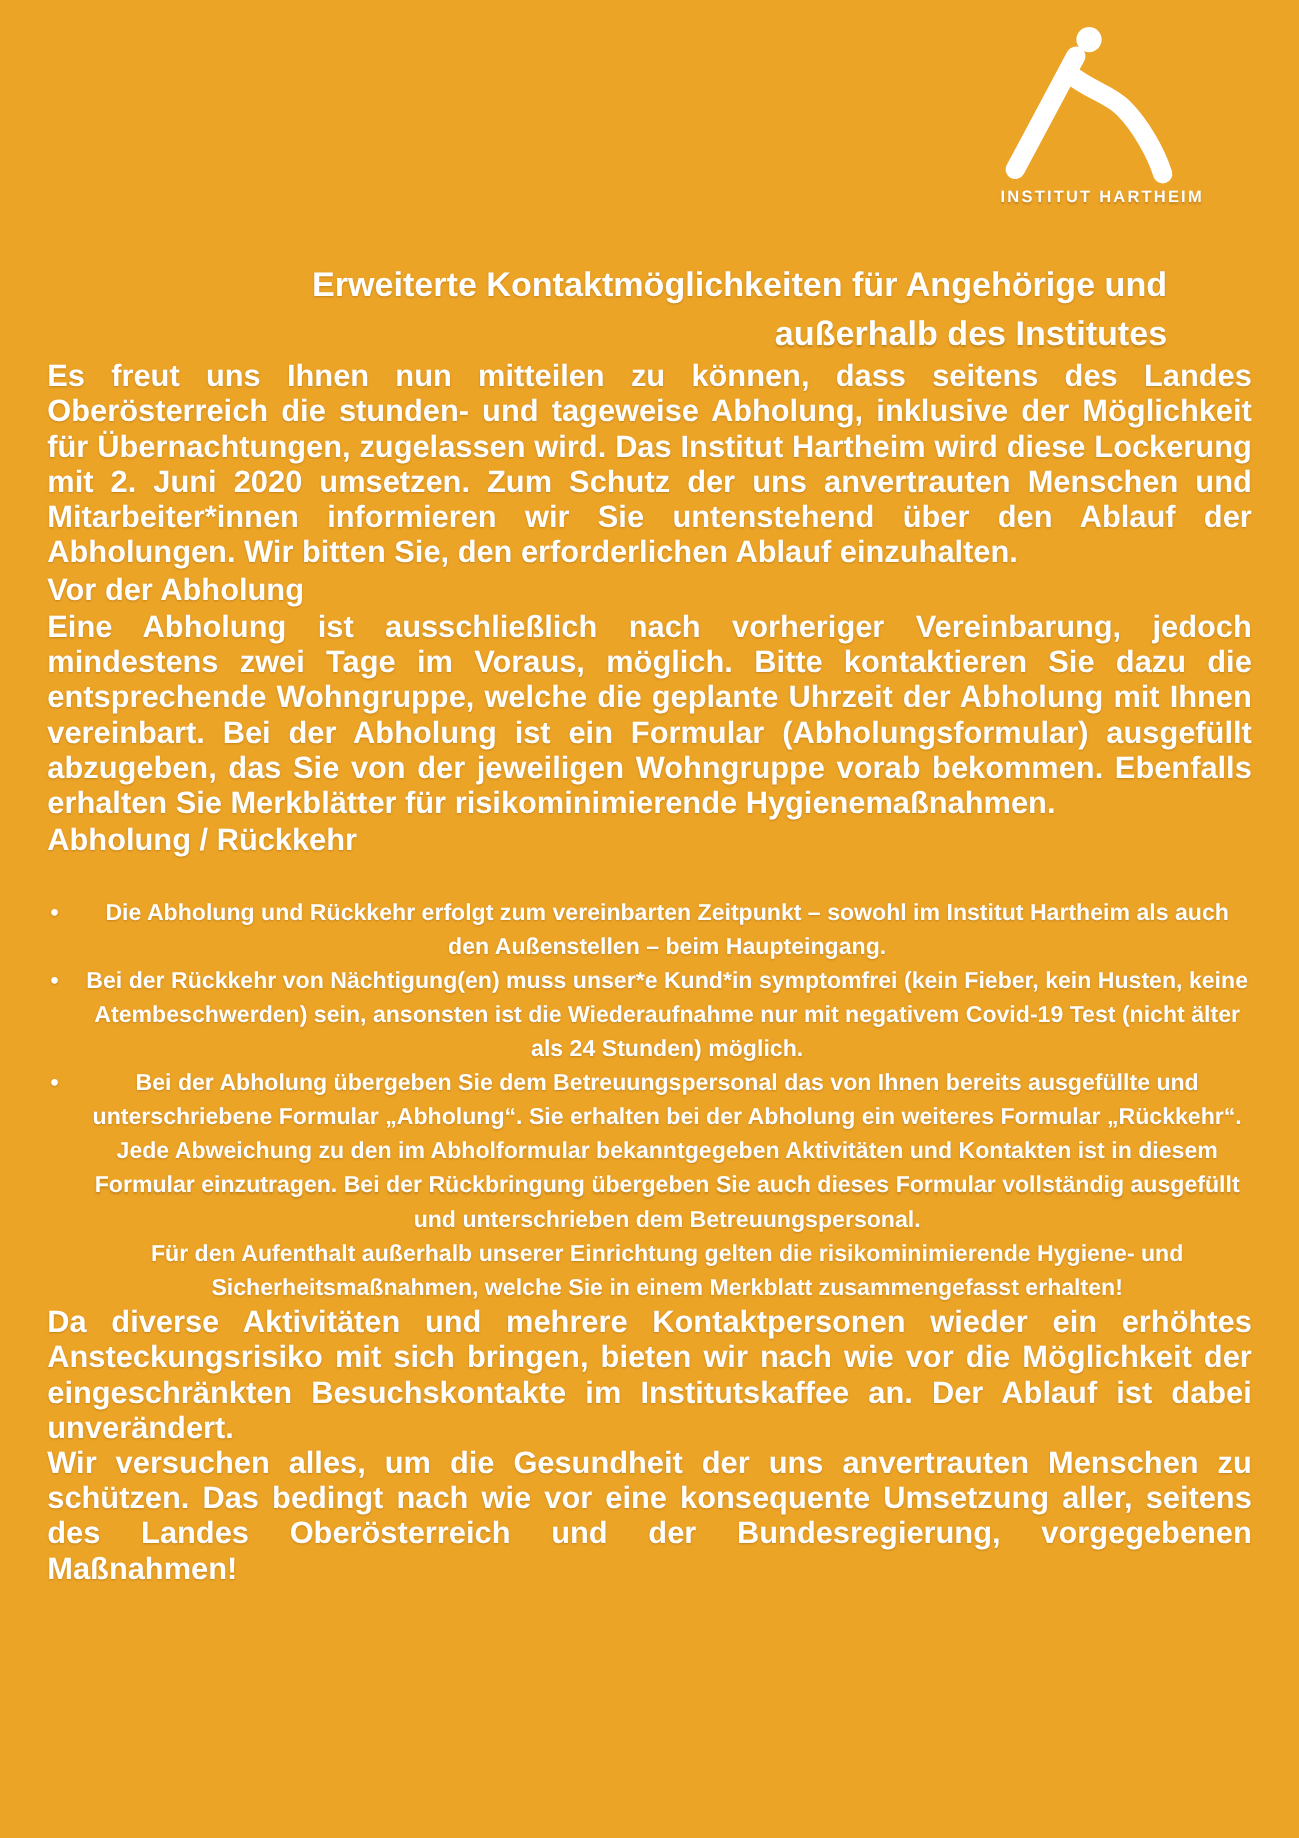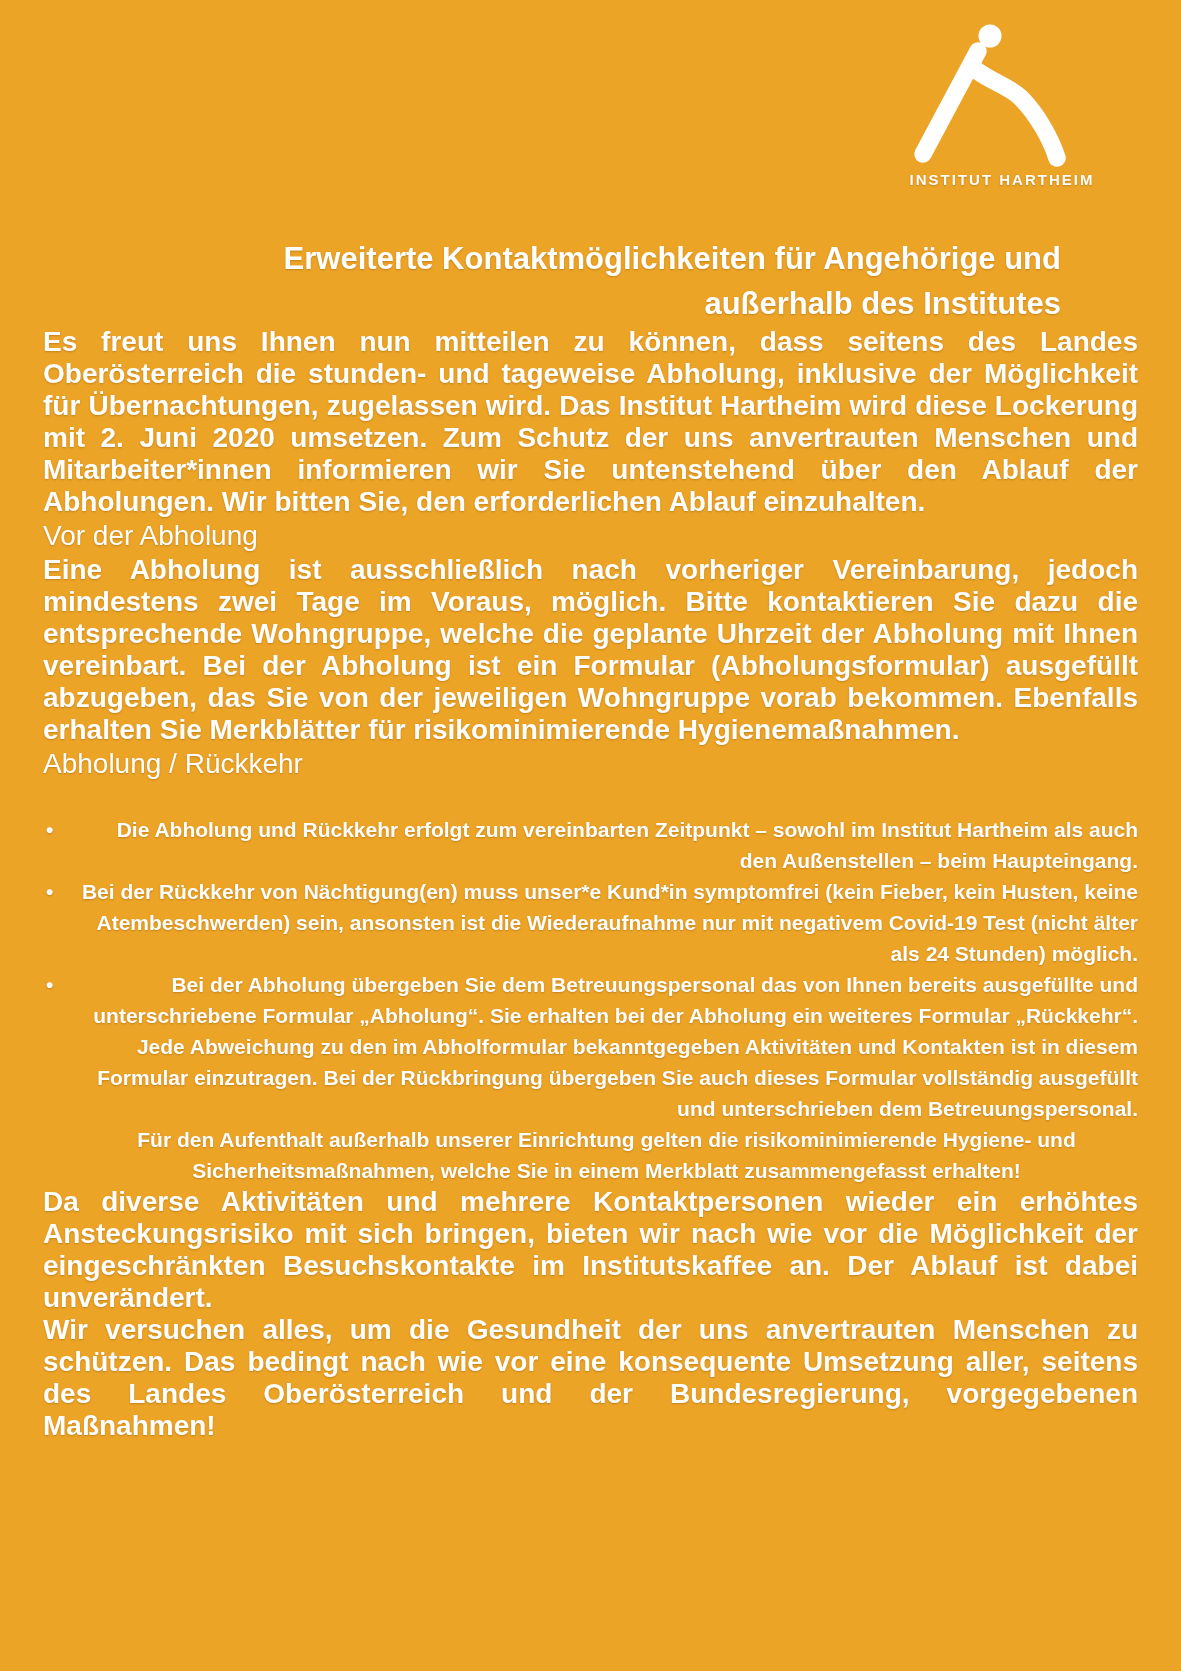--- a/index.html
+++ b/index.html
@@ -51,39 +51,39 @@
     margin: 0;
     font-size: 28px;
     line-height: 32px;
     text-align: justify;
   }
   .intro { margin-top: 74px; }
   h2.section-heading {
     margin: 0;
     font-size: 28px;
     line-height: 36px;
-    font-weight: 400;
+    font-weight: 700;
   }
   .h2-vor { margin-top: 14px; }
   .par-vor { margin-top: 26px; }
   .h2-abh { margin-top: 14px; }
 
   .bullet-list {
     margin-top: 32px;
     font-size: 21px;
     line-height: 31px;
   }
   .bullet { display: flex; align-items: flex-start; }
   .bullet .dot {
     flex: none;
     width: 32px;
     padding-left: 3px;
     box-sizing: border-box;
   }
-  .bullet .bullet-text { flex: 1; text-align: right; }
+  .bullet .bullet-text { flex: 1; text-align: center; }
   .bullet-note { padding-left: 32px; text-align: center; }
 
   .par-risk { margin-top: 22px; }
   .par-health { margin-top: 30px; }
   .thanks {
     margin-top: 30px;
     font-size: 21px;
     line-height: 32px;
     text-align: left;
   }

